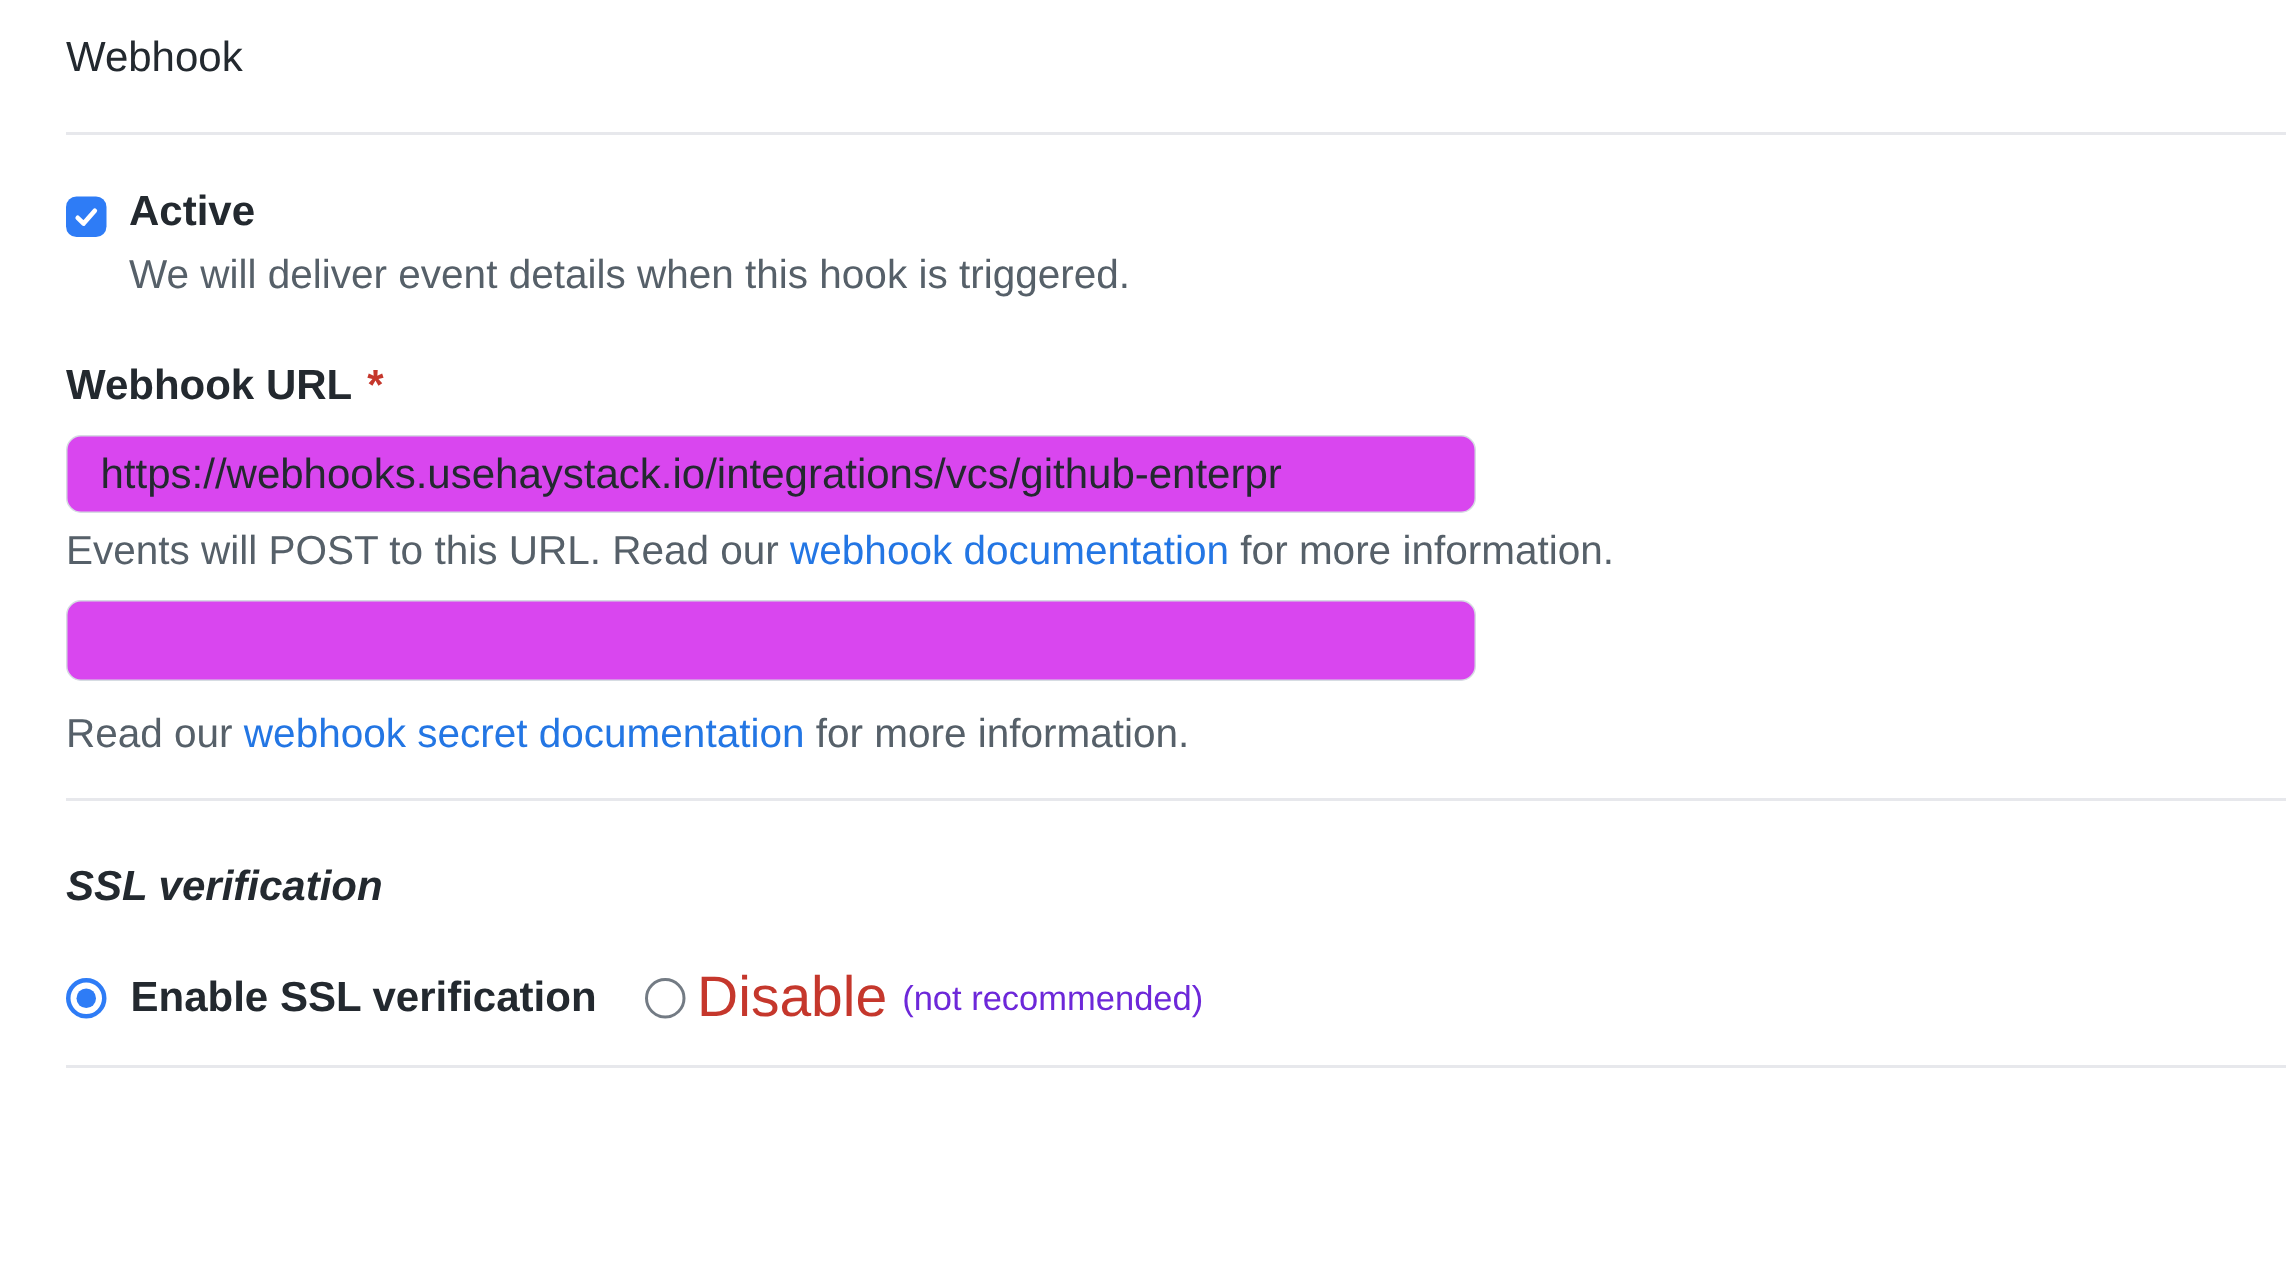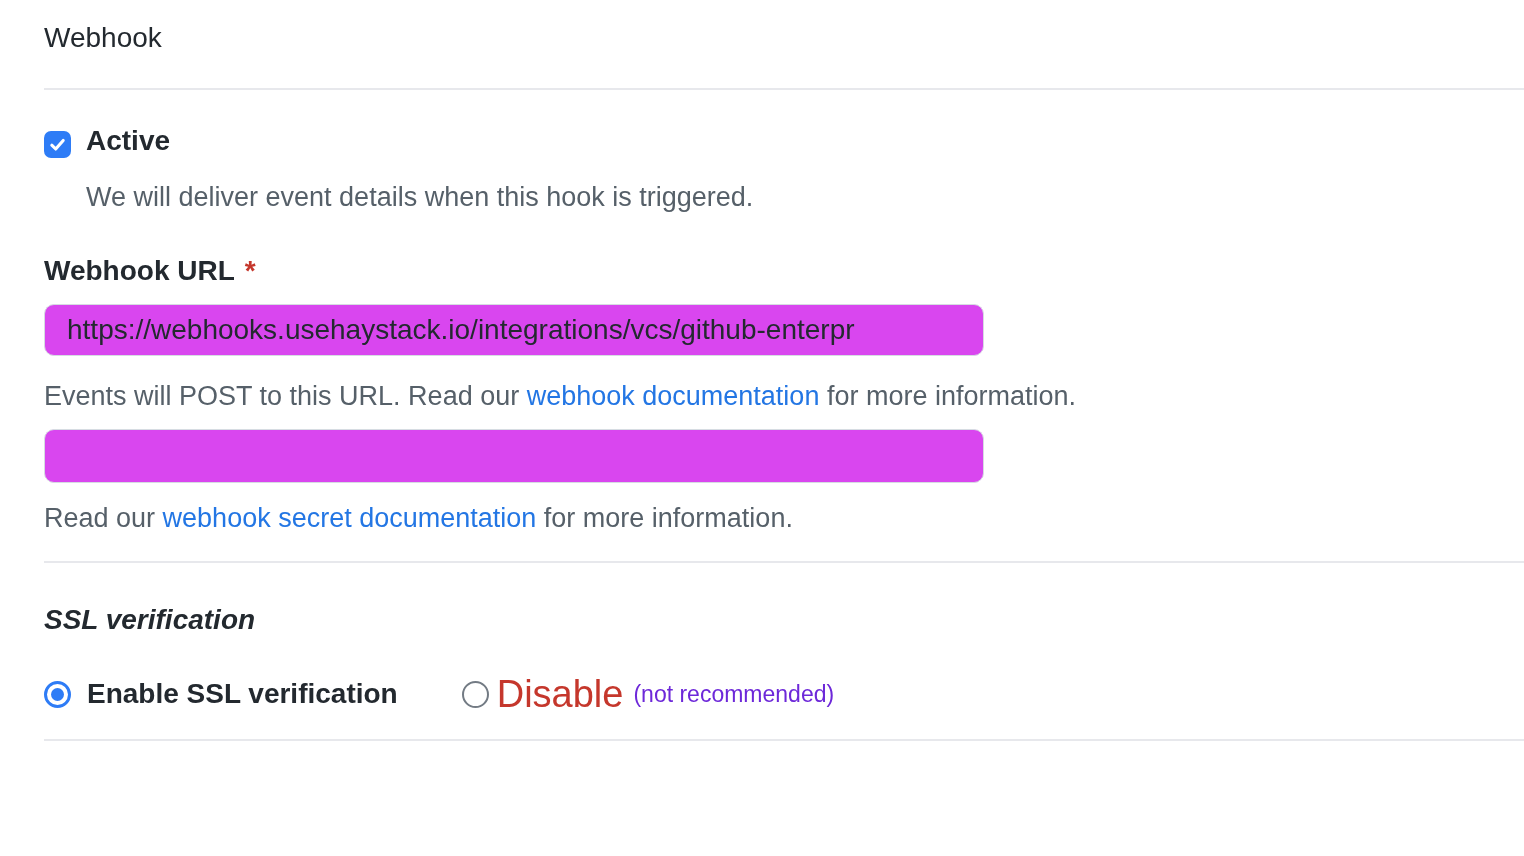--- a/index.html
+++ b/index.html
@@ -50,21 +50,21 @@
     color: #23292f;
     line-height: 34px;
   }
   .desc {
     font-size: 27px;
     font-weight: 400;
     color: #566069;
     line-height: 34px;
   }
   .indent { margin-left: 42px; }
-  .active-desc { margin-top: 22px; }
+  .active-desc { margin-top: 8px; }
 
   
   .field-label {
     margin-top: 40px;
     font-size: 28px;
     font-weight: 700;
     line-height: 34px;
     color: #23292f;
   }
   .required {
@@ -82,21 +82,21 @@
     background: #d946ef;
     padding: 0 22px;
     font-family: "Liberation Sans", "DejaVu Sans", sans-serif;
     font-size: 28px;
     color: #23292f;
     outline: none;
     white-space: nowrap;
     overflow: hidden;
   }
   .secret-input { height: 54px; }
-  .help { margin-top: 23px; }
+  .help { margin-top: 8px; }
   .help-secret { margin-top: 18px; }
   .link {
     color: #2376e4;
     text-decoration: none;
     cursor: pointer;
   }
 
   
   .section-heading {
     margin-top: 40px;
@@ -130,21 +130,21 @@
   .radio-on::after {
     content: "";
     position: absolute;
     left: 50%; top: 50%;
     width: 13px; height: 13px;
     margin: -6.5px 0 0 -6.5px;
     border-radius: 50%;
     background: #2e7cf6;
   }
   .radio-off { border: 2.5px solid #737b84; background: #ffffff; }
-  .radio-row .enable-label { margin-left: 16px; margin-right: 64px; cursor: pointer; }
+  .radio-row .enable-label { margin-left: 16px; margin-right: 32px; cursor: pointer; }
   .danger-label {
     margin-left: 8px;
     font-size: 38px;
     font-weight: 400;
     color: #c5372c;
     line-height: 34px;
     cursor: pointer;
   }
   .danger-note {
     margin-left: 10px;

